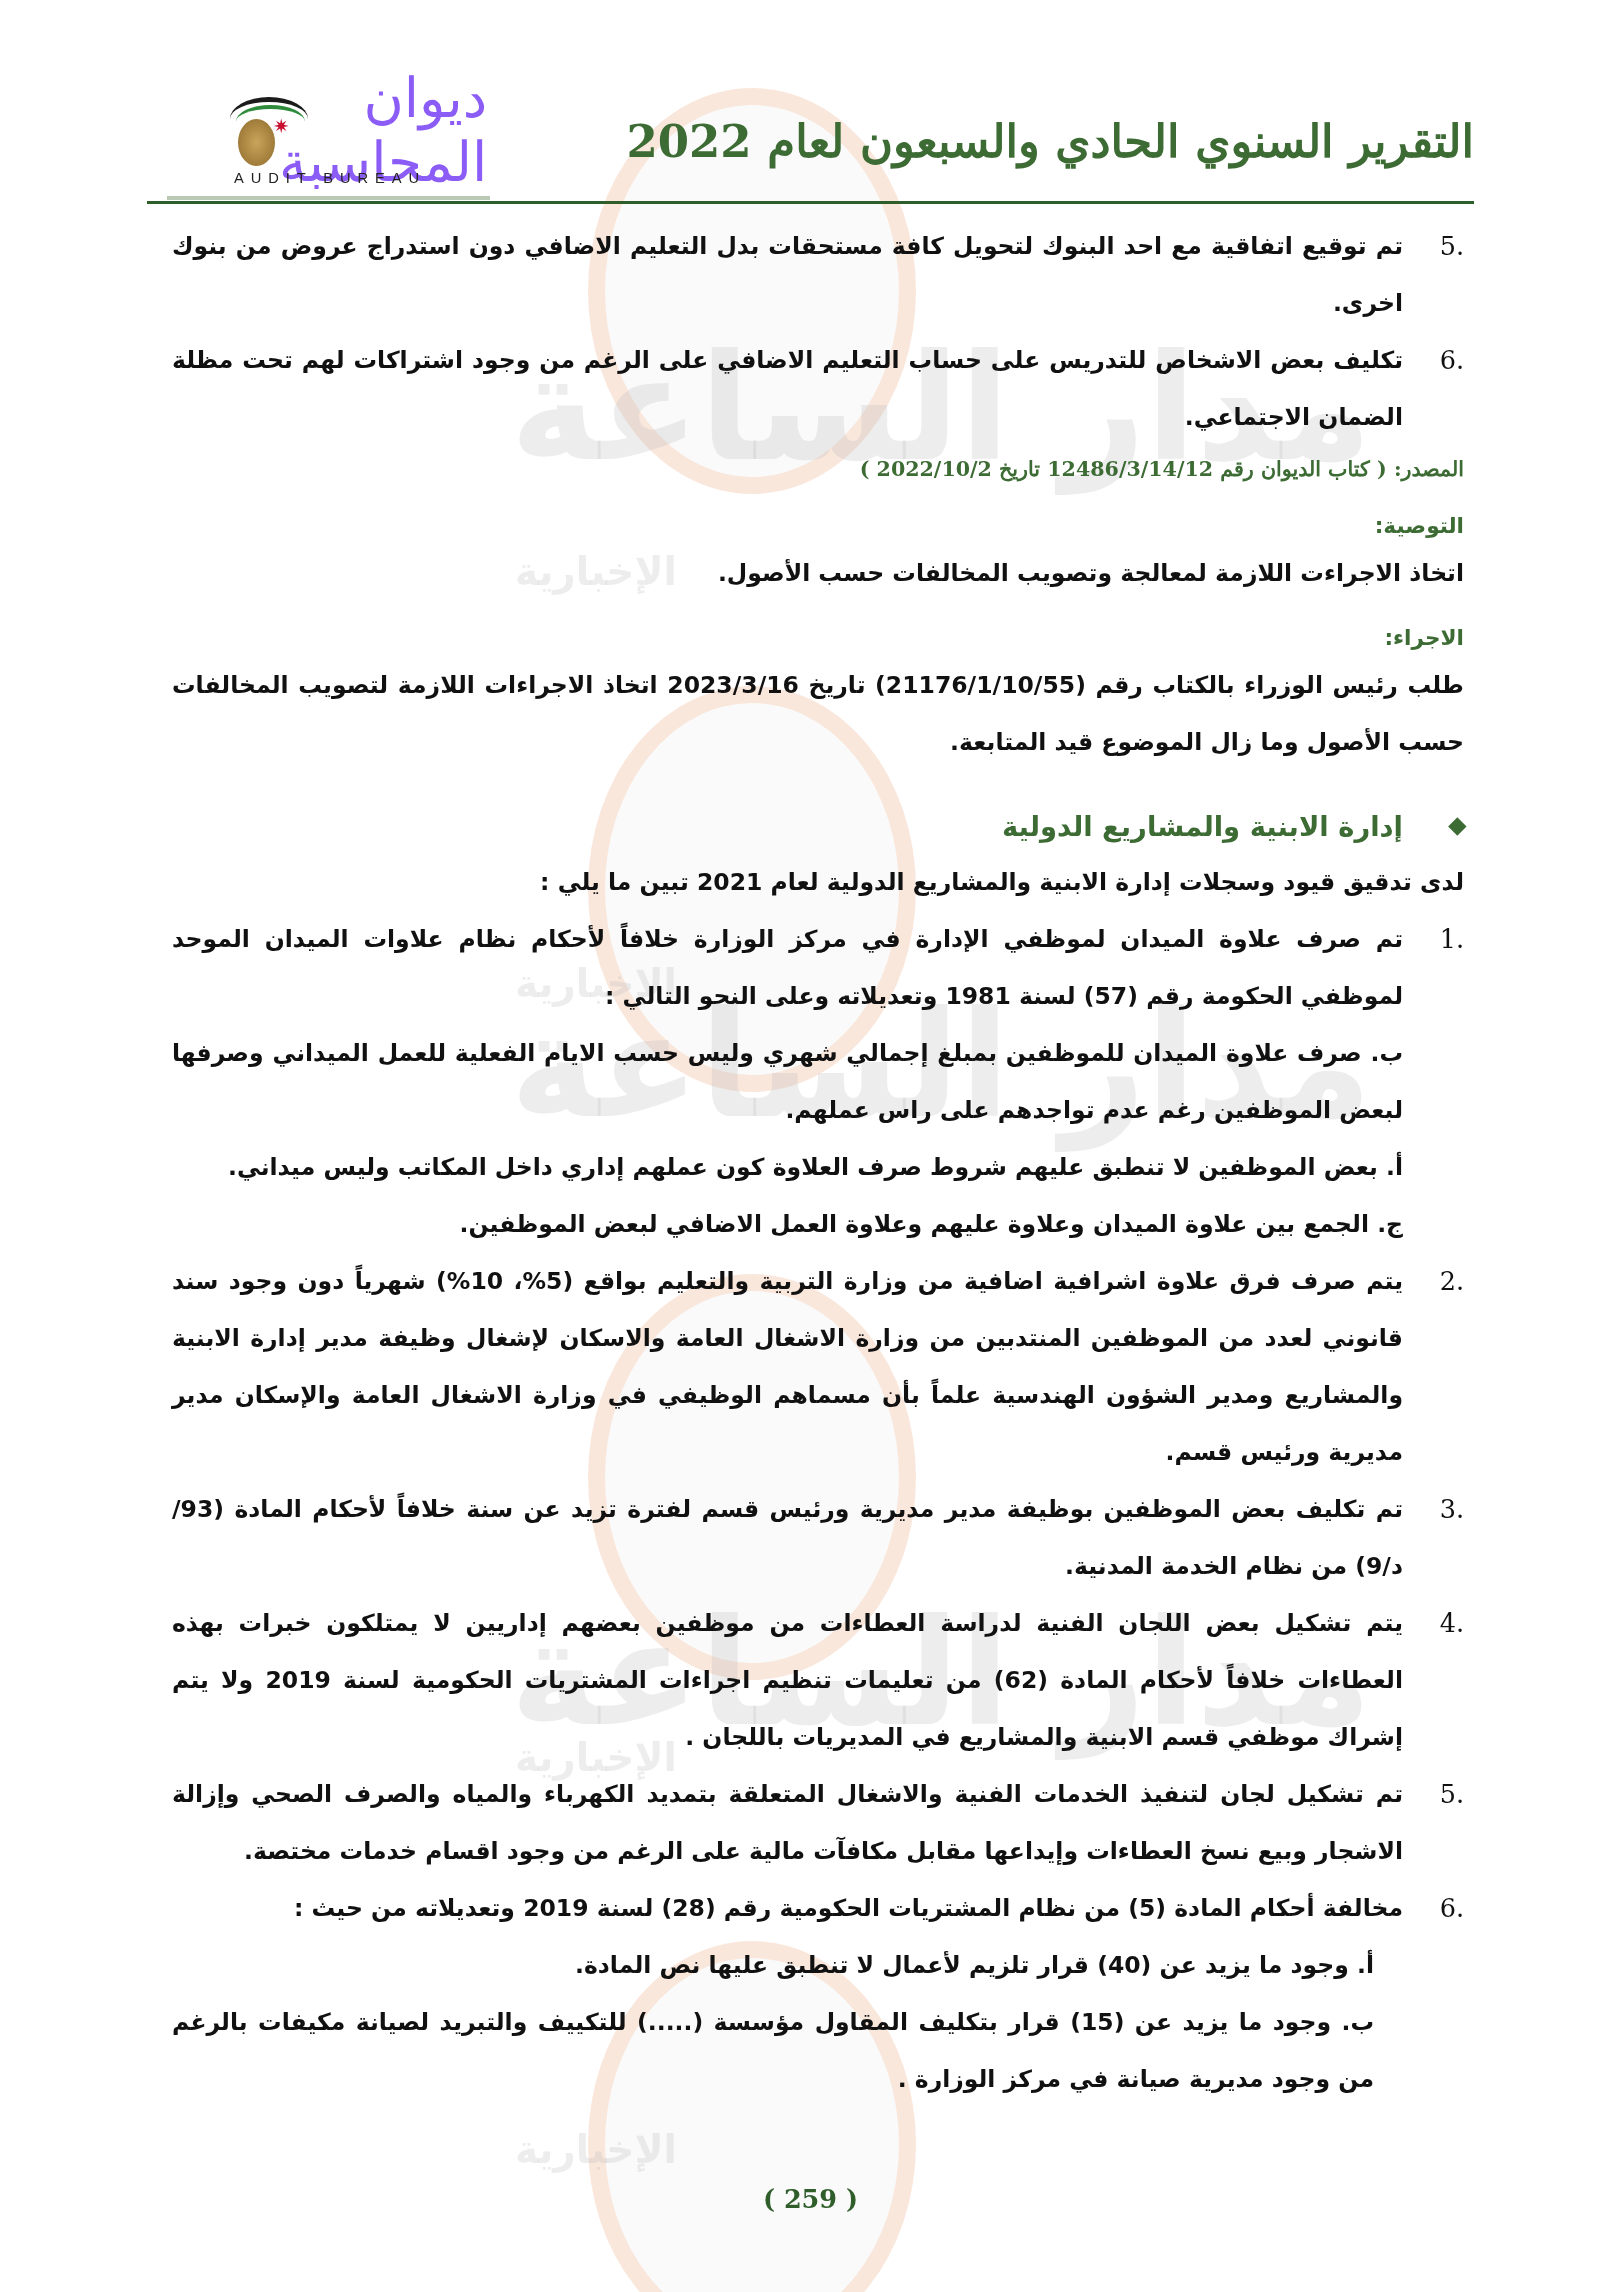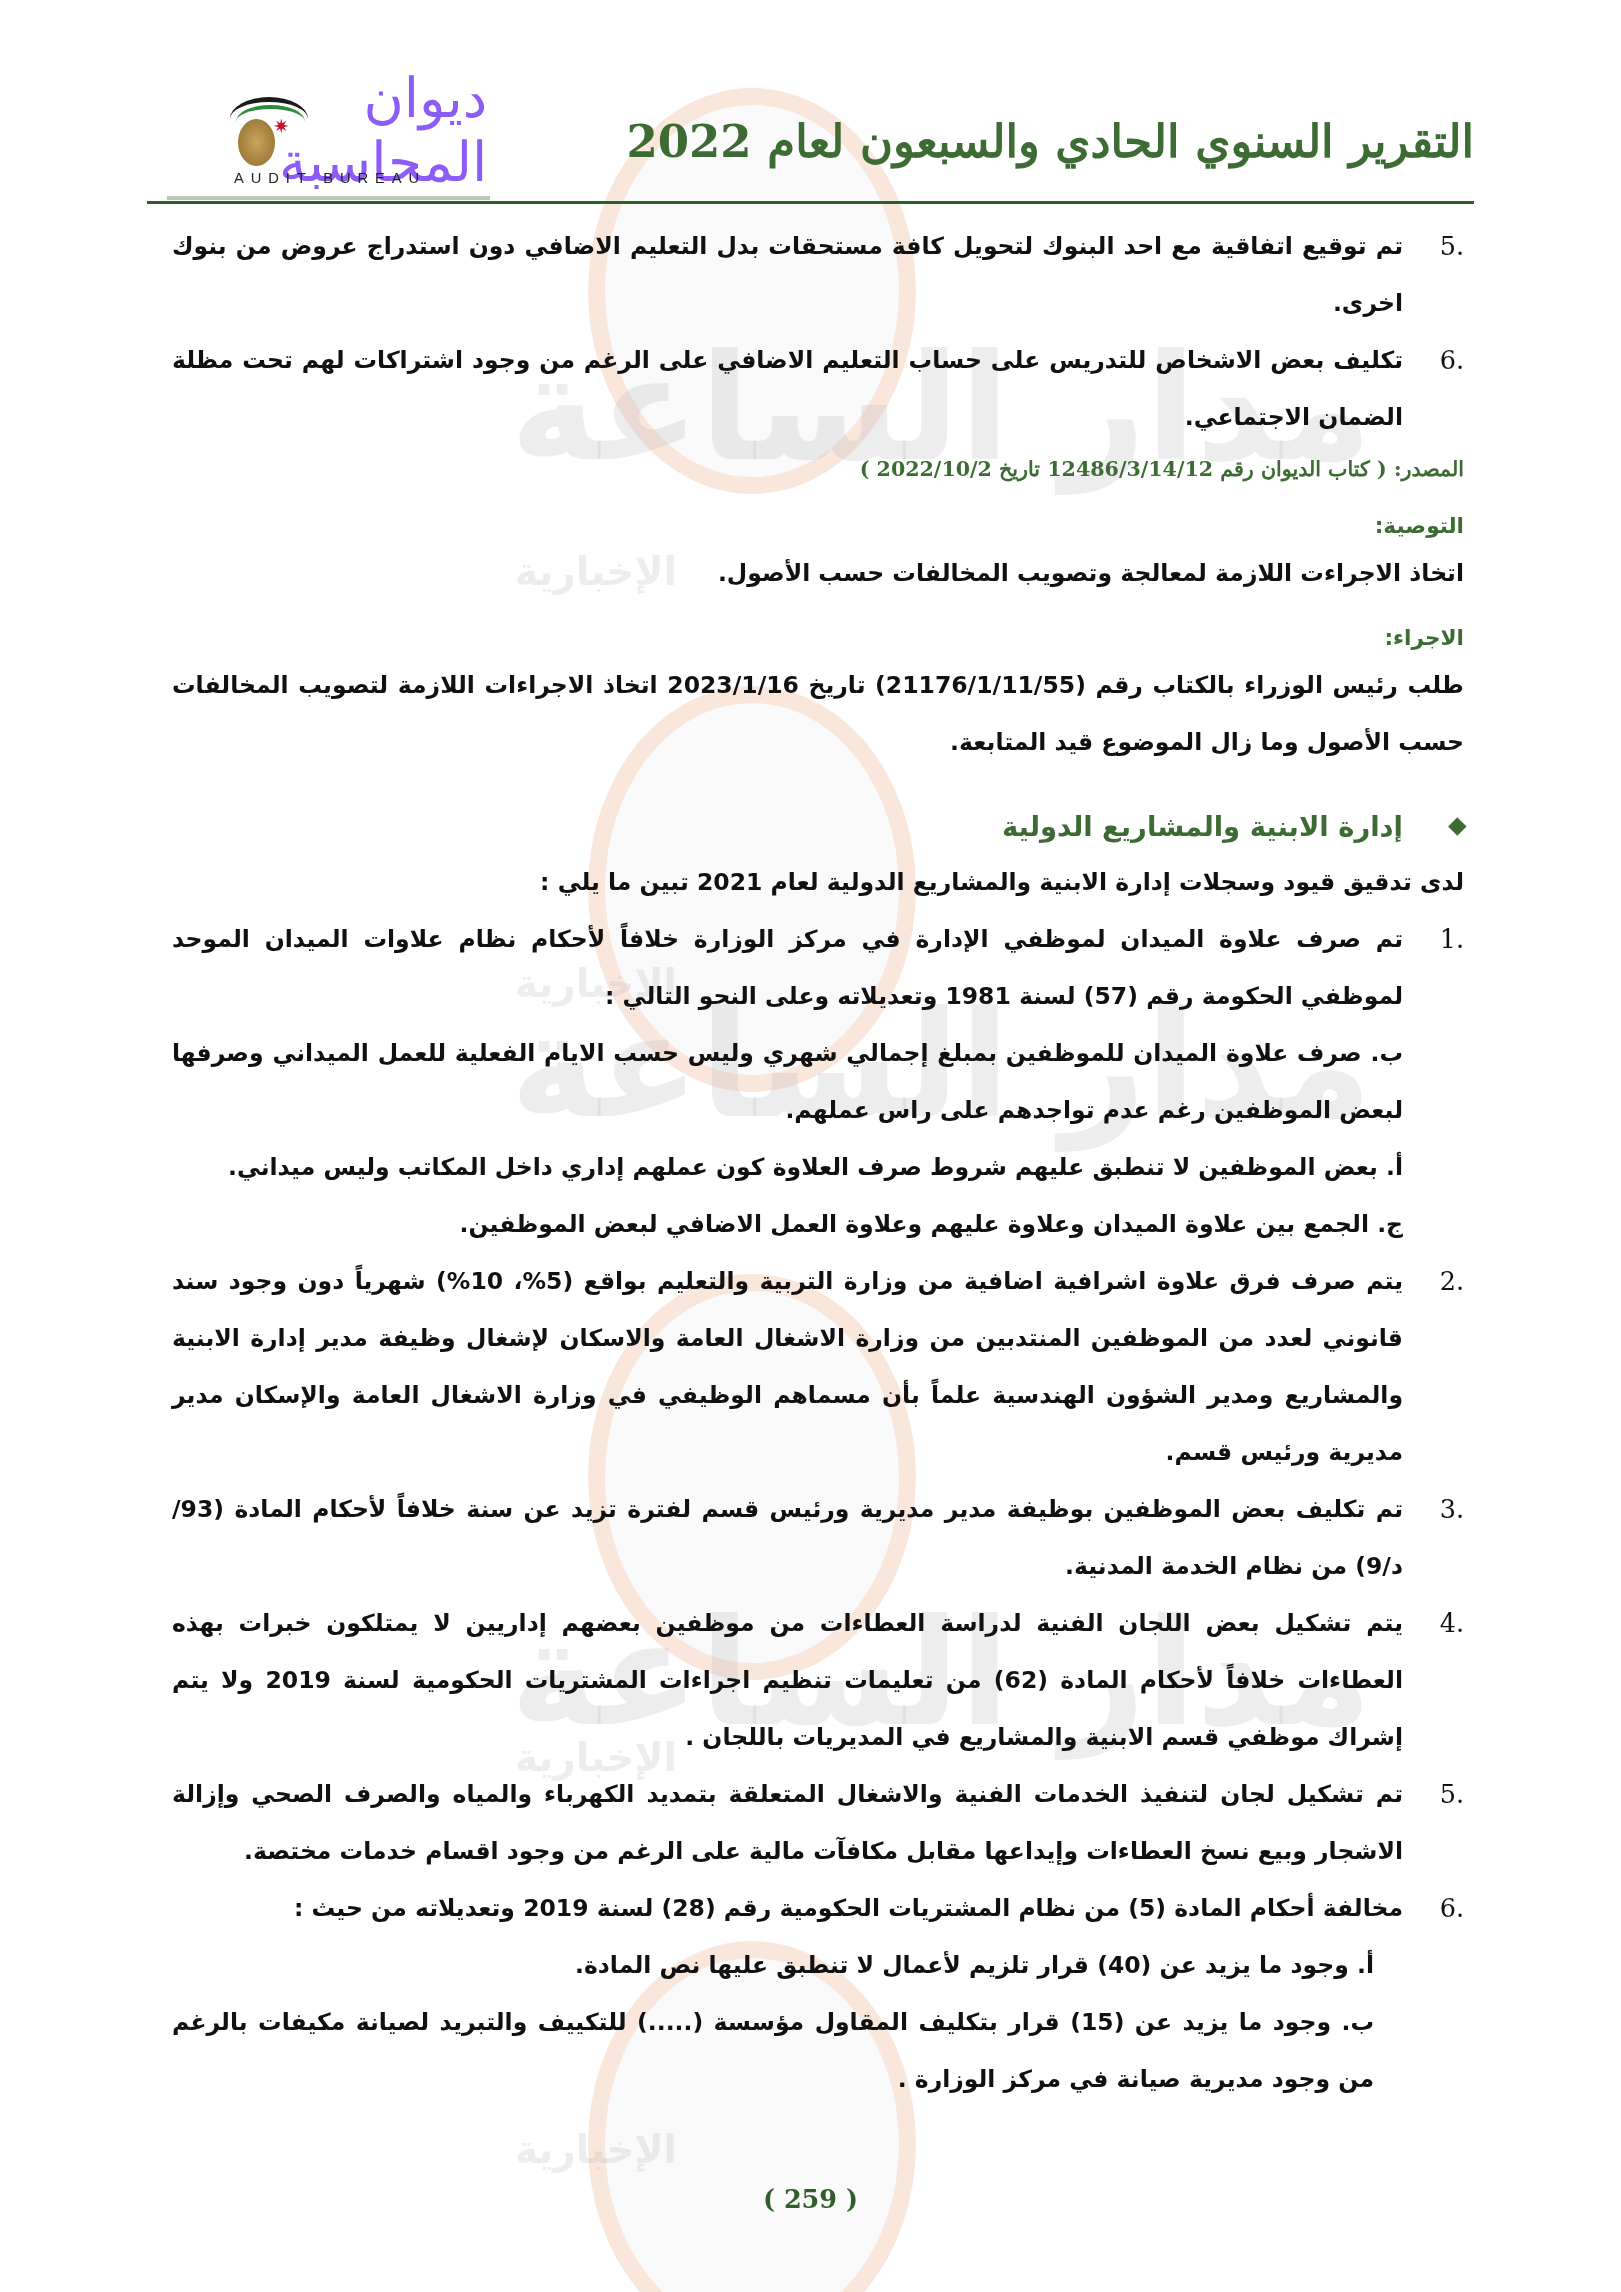--- a/index.html
+++ b/index.html
@@ -94,21 +94,21 @@
       <span class="num">6.</span>
       <span>تكليف بعض الاشخاص للتدريس على حساب التعليم الاضافي على الرغم من وجود اشتراكات لهم تحت مظلة الضمان الاجتماعي.</span>
     </div>
 
     <div class="source">المصدر: ( كتاب الديوان رقم 12486/3/14/12 تاريخ 2022/10/2 )</div>
 
     <div class="label">التوصية:</div>
     <div class="para">اتخاذ الاجراءت اللازمة لمعالجة وتصويب المخالفات حسب الأصول.</div>
 
     <div class="label" style="margin-top:16px;">الاجراء:</div>
-    <div class="para">طلب رئيس الوزراء بالكتاب رقم (21176/1/11/55) تاريخ 2023/1/16 اتخاذ الاجراءات اللازمة لتصويب المخالفات حسب الأصول وما زال الموضوع قيد المتابعة.</div>
+    <div class="para">طلب رئيس الوزراء بالكتاب رقم (21176/1/10/55) تاريخ 2023/3/16 اتخاذ الاجراءات اللازمة لتصويب المخالفات حسب الأصول وما زال الموضوع قيد المتابعة.</div>
 
     <div class="section-head">
       <span class="diamond"></span>
       <span>إدارة الابنية والمشاريع الدولية</span>
     </div>
 
     <div class="para">لدى تدقيق قيود وسجلات إدارة الابنية والمشاريع الدولية لعام 2021 تبين ما يلي :</div>
 
     <div class="item">
       <span class="num">1.</span>

